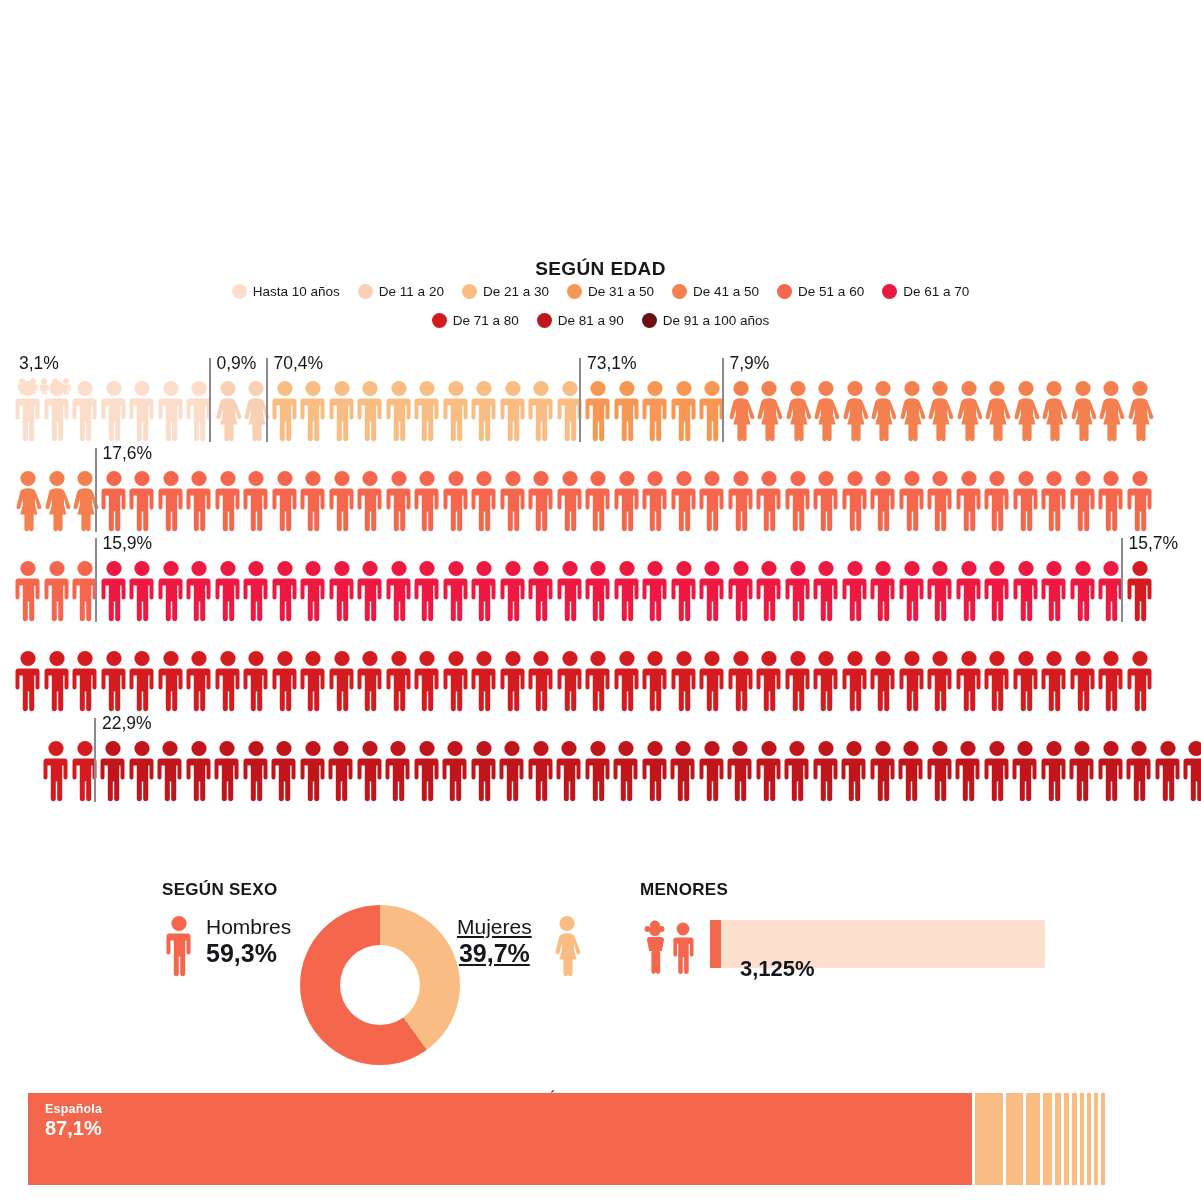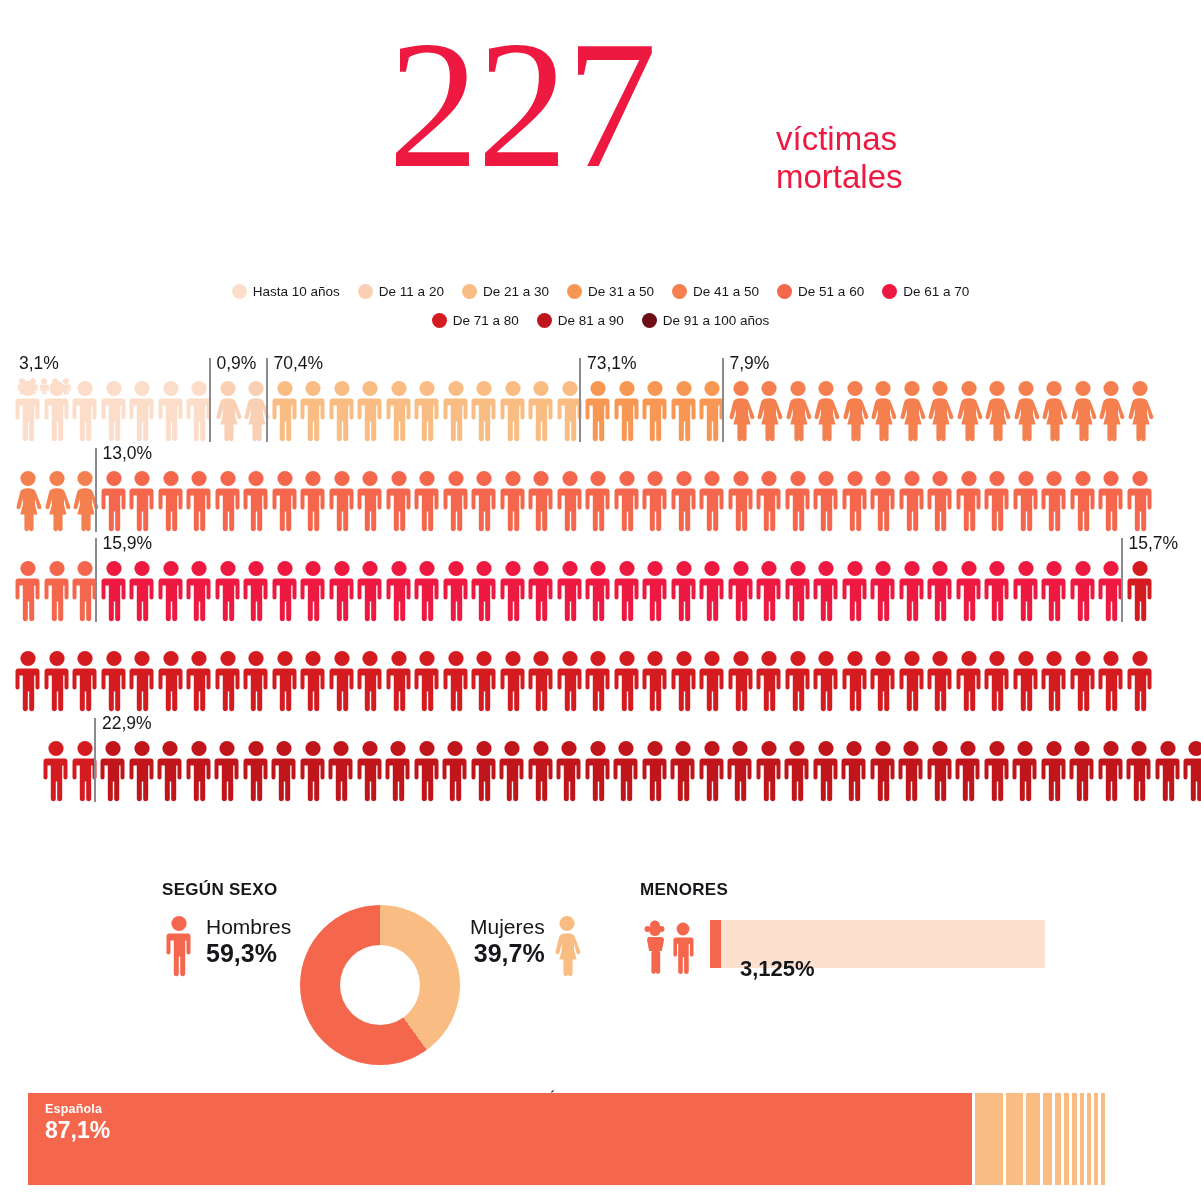--- a/index.html
+++ b/index.html
@@ -61,35 +61,29 @@
 
   
   .menores-track { position:absolute; height:48px; background:#fde0ce; }
   .menores-fill  { position:absolute; height:48px; background:#f4674c; }
   .menores-pct { position:absolute; font-size:22px; font-weight:700; color:#17171b; }
 
   
   .nac-bar { position:absolute; height:92px; }
   .nac-seg { position:absolute; top:0; height:92px; }
   .nac-main-label { position:absolute; color:#ffffff; font-size:12.5px; font-weight:700; letter-spacing:.2px; }
-  .nac-main-pct   { position:absolute; color:#ffffff; font-size:23px; font-weight:700; }
+  .nac-main-pct   { position:absolute; color:#ffffff; font-size:20px; font-weight:700; }
 </style>
 </head>
 <body>
 
 <div id="page">
 
-  <div class="headline">
-    <div class="big-number">227</div>
-    <div class="headline-sub">
-      <div>víctimas</div>
-      <div>mortales</div>
-    </div>
-  </div>
-
+
+  <div class="section-title-center" style="top:258px;">SEGÚN EDAD</div>
 
   <div class="legend-row" id="legend-row-1" style="top:284px;">
       <div class="legend-item">
         <span class="legend-dot" style="background: rgb(251, 221, 202);"></span>
         <span class="legend-label">Hasta 10 años</span>
       </div>
       <div class="legend-item">
         <span class="legend-dot" style="background: rgb(250, 208, 180);"></span>
         <span class="legend-label">De 11 a 20</span>
       </div>
@@ -1379,21 +1373,21 @@
       <div class="pct-label" style="left: 19px; top: -2px;">3,1%</div>
       <div class="divider" style="left: 208.5px; top: 3px; height: 84px;"></div>
       <div class="pct-label" style="left: 216.5px; top: -2px;">0,9%</div>
       <div class="divider" style="left: 265.5px; top: 3px; height: 84px;"></div>
       <div class="pct-label" style="left: 273.5px; top: -2px;">70,4%</div>
       <div class="divider" style="left: 579px; top: 3px; height: 84px;"></div>
       <div class="pct-label" style="left: 587px; top: -2px;">73,1%</div>
       <div class="divider" style="left: 721.5px; top: 3px; height: 84px;"></div>
       <div class="pct-label" style="left: 729.5px; top: -2px;">7,9%</div>
       <div class="divider" style="left: 94.5px; top: 93px; height: 84px;"></div>
-      <div class="pct-label" style="left: 102.5px; top: 88px;">13,0%</div>
+      <div class="pct-label" style="left: 102.5px; top: 88px;">17,6%</div>
       <div class="divider" style="left: 94.5px; top: 183px; height: 84px;"></div>
       <div class="pct-label" style="left: 102.5px; top: 178px;">15,9%</div>
       <div class="divider" style="left: 1120.5px; top: 183px; height: 84px;"></div>
       <div class="pct-label" style="left: 1128.5px; top: 178px;">15,7%</div>
       <div class="divider" style="left: 94px; top: 363px; height: 84px;"></div>
       <div class="pct-label" style="left: 102px; top: 358px;">22,9%</div>
     </div>
 
   <div class="block-title" style="left:162px; top:880px;">SEGÚN SEXO</div>
 
@@ -1406,21 +1400,21 @@
 
   <div class="sexo-label" style="left:206px; top:913px;">
     <div>Hombres</div>
     <div class="sexo-pct">59,3%</div>
   </div>
 
   <div class="donut" id="sex-donut" style="left: 300px; top: 905px; background: conic-gradient(rgb(249, 189, 132) 0deg, rgb(249, 189, 132) 144.36deg, rgb(244, 103, 76) 144.36deg, rgb(244, 103, 76) 360deg);">
     <div class="donut-hole"></div>
   </div>
 
-  <div class="sexo-label" style="left:470px; top:913px; text-align:right;">
+  <div class="sexo-label" style="left:457px; top:913px; text-align:center;text-decoration:underline;">
     <div>Mujeres</div>
     <div class="sexo-pct">39,7%</div>
   </div>
 
   <div style="position:absolute; left:552px; top:915px; width:30px; height:62px;">
     <svg viewBox="0 0 28 62" width="30" height="62">
       <circle cx="14" cy="8.5" r="7.6" fill="#f9bd84"></circle>
       <path d="M14 18.2c-4.6 0-7.2 1.4-8 4.2L2.6 36.6c-.3 1.3.4 2.3 1.6 2.5 1.2.2 2.1-.5 2.4-1.7l2.2-8.6v6.1L6.3 44.6h4.1v14.2c0 1.4 1 2.4 2.3 2.4s2.3-1 2.3-2.4V44.6h0v14.2c0 1.4 1 2.4 2.3 2.4s2.3-1 2.3-2.4V44.6h3.9l-2.4-9.7v-6.3l2.2 8.8c.3 1.2 1.2 1.9 2.4 1.7 1.2-.2 1.9-1.2 1.6-2.5L22 22.4c-.8-2.8-3.4-4.2-8-4.2z" fill="#f9bd84"></path>
     </svg>
   </div>

